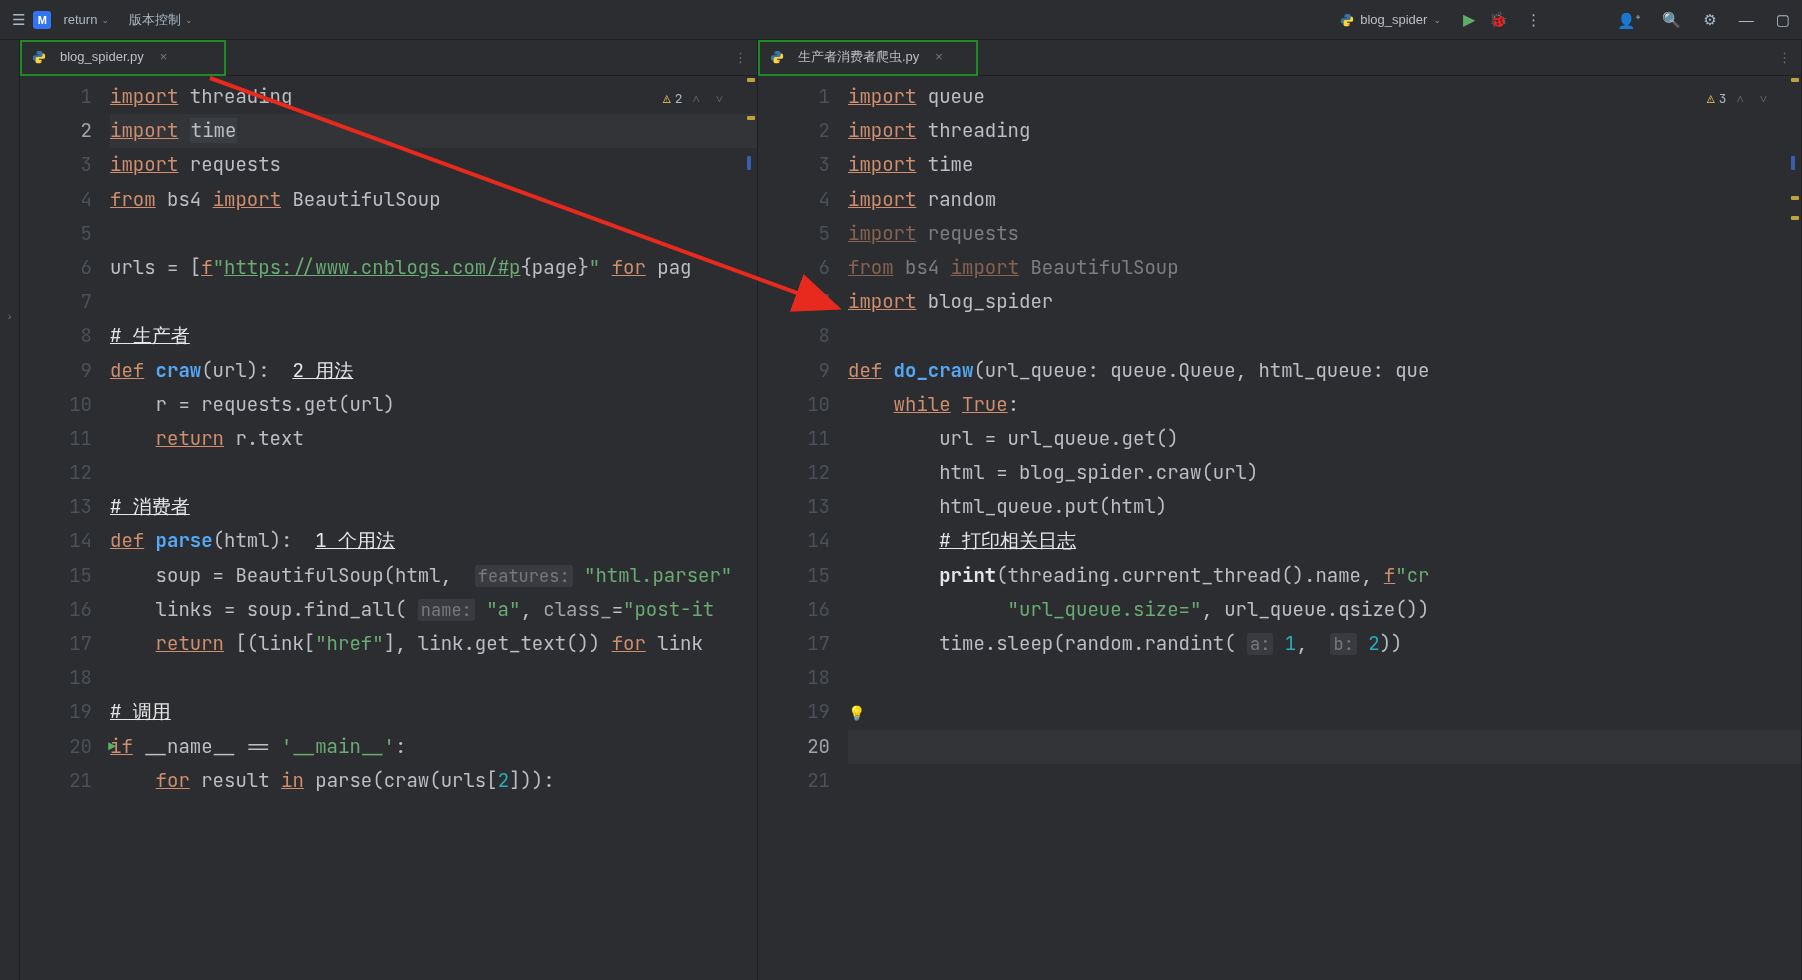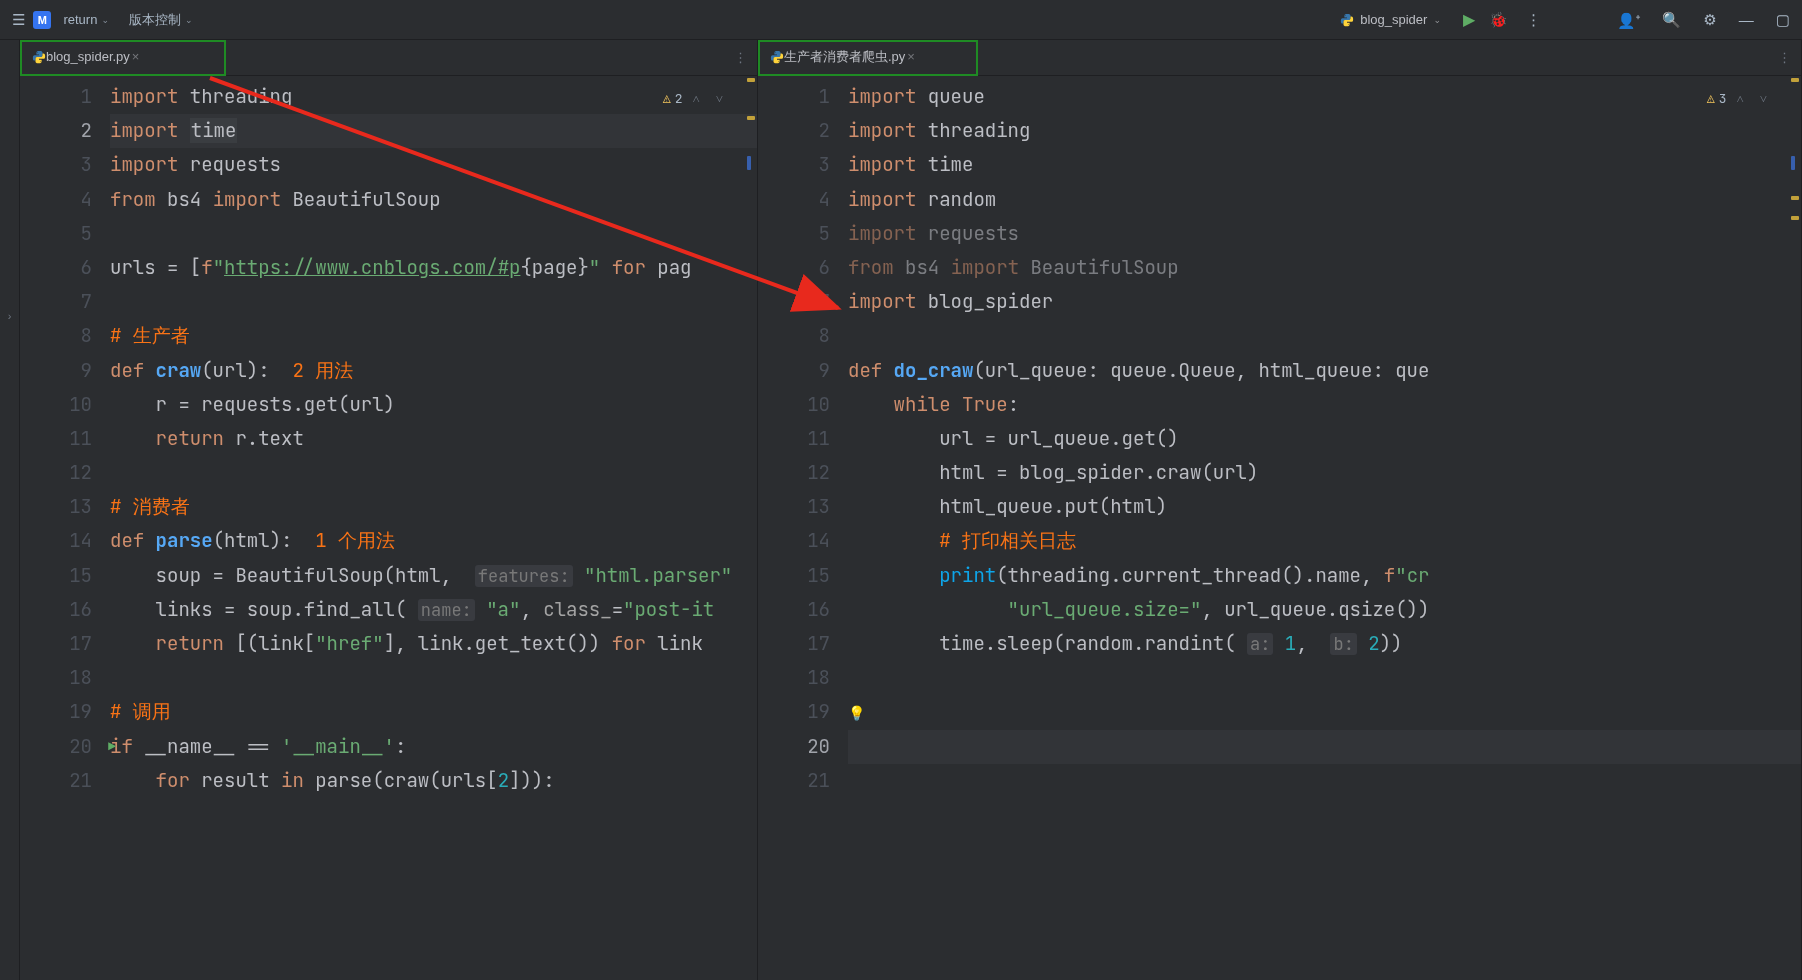--- a/index.html
+++ b/index.html
@@ -50,21 +50,21 @@
 .tab-bar {
   height: 36px;
   display: flex;
   align-items: center;
   border-bottom: 1px solid #1e1f22;
   position: relative;
 }
 .tab {
   display: flex;
   align-items: center;
-  gap: 0;
+  gap: 14px;
   padding: 8px 12px;
   height: 36px;
   border-bottom: 2px solid transparent;
   color: #bcbec4;
   cursor: pointer;
 }
 .tab.active { border-bottom: 2px solid #3574f0; }
 .tab-close { opacity: 0.5; font-size: 13px; margin-left: 2px; }
 .tab-highlight { position: absolute; border: 2px solid #1f8b24; pointer-events: none; }
 .tab-dots { margin-left: auto; padding: 0 10px; color: #6e7681; cursor: pointer; }
@@ -90,27 +90,27 @@
 .gutter .ln.cur { color: #a0a3aa; }
 .run-gutter { position: absolute; right: -24px; color: #5fad65; font-size: 13px; }
 .code {
   flex: 1;
   padding-top: 4px;
   white-space: pre;
   overflow: hidden;
 }
 .code .line { height: 34.2px; }
 .code .line.hl { background: #323438; }
-.kw { color: #cf8e6d; }
+.kw { color: #cf8e6d; text-decoration: underline; }
 .str { color: #6aab73; }
 .fn { color: #56a8f5; font-weight: bold; }
-.cmt { color: #f97316; }
+.cmt { color: #e5e5e5; text-decoration: underline; }
 .num { color: #2aacb8; }
 .hint { color: #787878; background: #393b40; padding: 0 3px; border-radius: 3px; font-size: 17px; }
-.builtin { color: #0ea5e9; }
+.builtin { color: #e5e5e5; font-weight: bold; }
 .ident { color: #bcbec4; }
 .param { color: #a3a3a3; }
 
 .warn-badge {
   position: absolute;
   top: 6px;
   right: 30px;
   display: flex;
   align-items: center;
   gap: 4px;

